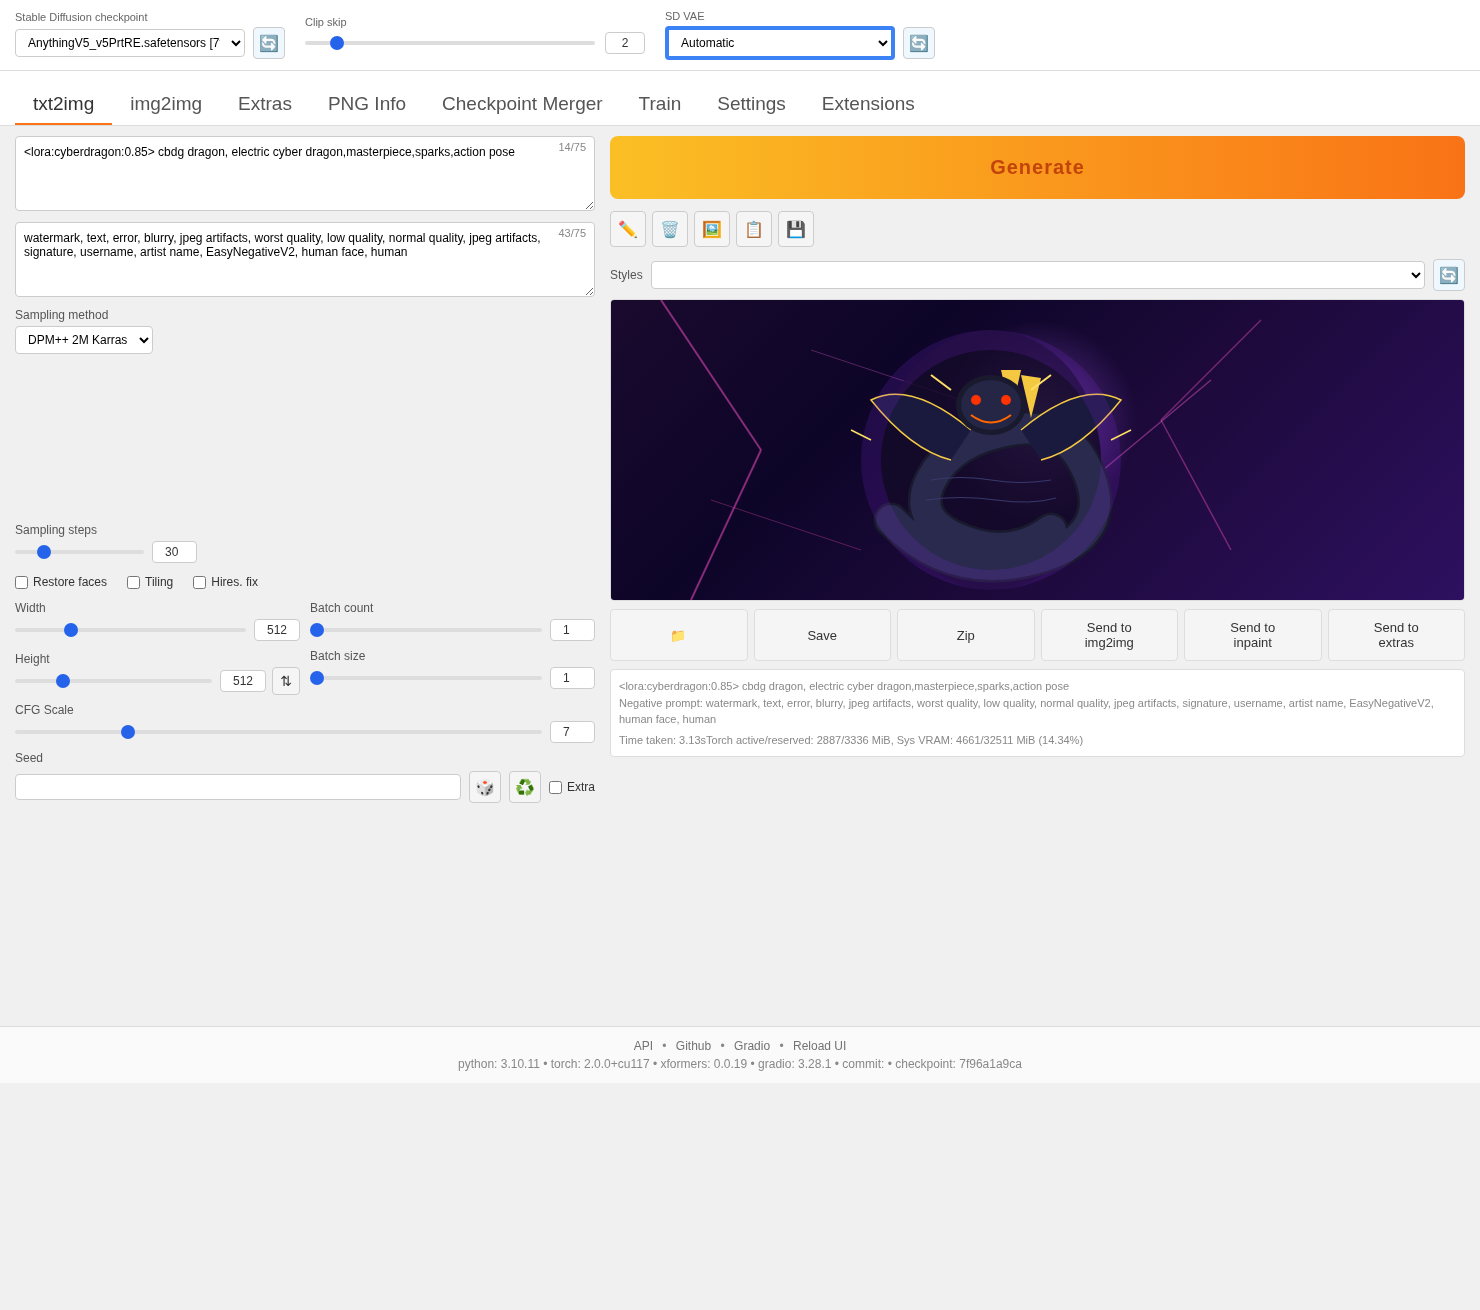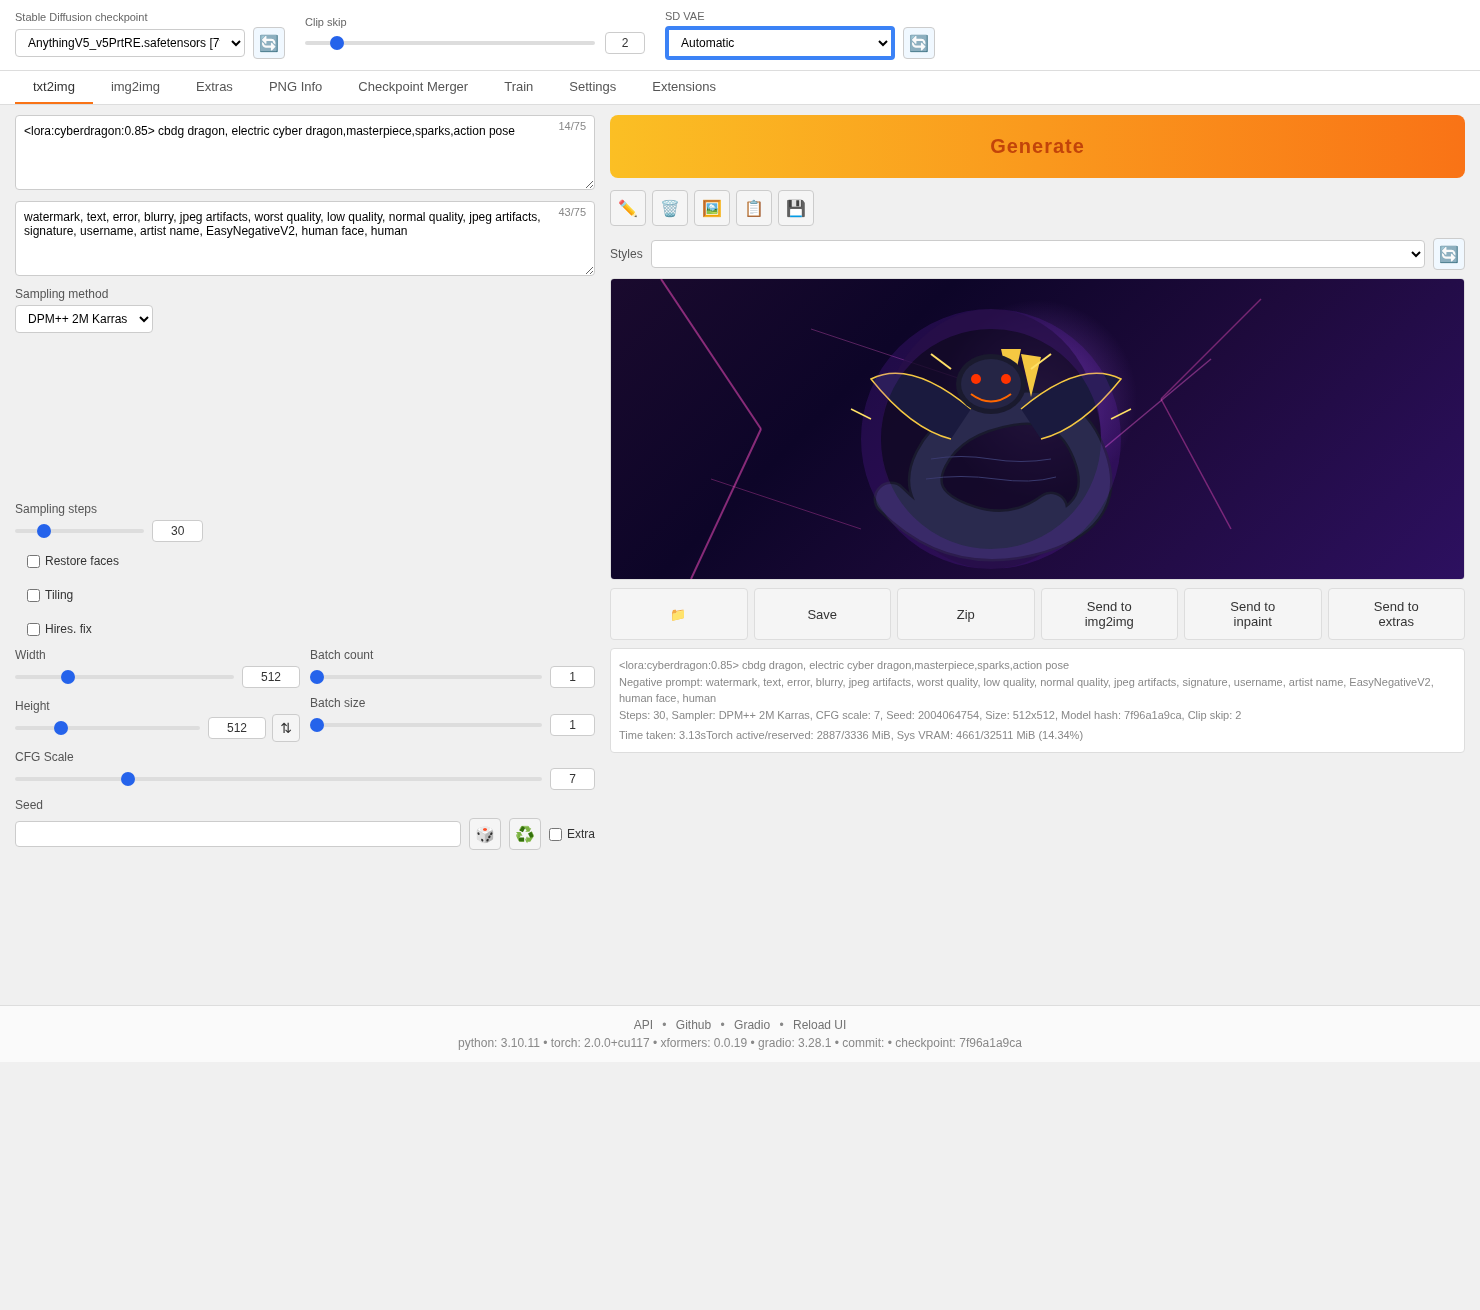--- a/index.html
+++ b/index.html
@@ -11,42 +11,42 @@
     .top-bar-row { display: flex; align-items: center; gap: 8px; }
     .checkpoint-select { width: 230px; padding: 5px 8px; border: 1px solid #ccc; border-radius: 4px; background: #fff; font-size: 12px; }
     .icon-btn { width: 32px; height: 32px; border: 1px solid #ccc; border-radius: 4px; background: #f0f8ff; display: flex; align-items: center; justify-content: center; cursor: pointer; font-size: 16px; }
     .clip-skip-section { display: flex; flex-direction: column; gap: 4px; min-width: 340px; }
     .clip-skip-row { display: flex; align-items: center; gap: 10px; }
     .clip-skip-label { font-size: 11px; color: #666; }
     .clip-skip-value { border: 1px solid #ccc; border-radius: 4px; padding: 3px 8px; font-size: 12px; min-width: 40px; text-align: center; background: #fff; }
     .sdvae-select { width: 230px; padding: 5px 8px; border: 4px solid #3b82f6; border-radius: 4px; background: #fff; font-size: 12px; }
 
     .tabs { background: #fff; border-bottom: 1px solid #ddd; display: flex; padding: 0 15px; }
-    .tab { padding: 8px 18px; cursor: pointer; font-size: 13px; color: #555; border-bottom: 2px solid transparent; }
+    .tab { padding: 8px 18px; cursor: pointer; font-size: 19px; color: #555; border-bottom: 2px solid transparent; margin-top: 14px; }
     .tab.active { color: #333; border-bottom: 2px solid #f97316; font-weight: 500; }
 
     .main-content { display: flex; gap: 0; padding: 10px 15px; min-height: 900px; }
     .left-panel { flex: 0 0 580px; display: flex; flex-direction: column; gap: 8px; }
     .right-panel { flex: 1; display: flex; flex-direction: column; gap: 8px; margin-left: 15px; }
 
     .prompt-area { position: relative; }
     .prompt-textarea { width: 100%; height: 75px; padding: 8px; border: 1px solid #ccc; border-radius: 4px; font-size: 12px; resize: vertical; font-family: sans-serif; }
     .prompt-count { position: absolute; top: 4px; right: 6px; font-size: 11px; color: #888; background: #fff; padding: 1px 3px; }
 
     .sampling-row { display: flex; gap: 15px; align-items: flex-start; flex-direction: column; }
     .sampling-method-section { flex: 0 0 200px; }
     .sampling-steps-section { flex: 1; }
     .section-label { font-size: 12px; color: #555; margin-bottom: 4px; }
     .method-select { width: 100%; padding: 5px 8px; border: 1px solid #ccc; border-radius: 4px; background: #fff; font-size: 12px; }
 
     .slider-row { display: flex; align-items: center; gap: 8px; }
     .slider { flex: 1; height: 4px; accent-color: #2563eb; }
-    .slider-value { border: 1px solid #ccc; border-radius: 4px; padding: 3px 18px; font-size: 12px; min-width: 45px; text-align: center; background: #fff; }
-
-    .checkboxes-row { display: flex; gap: 20px; align-items: flex-start; margin: 4px 12px; flex-direction: column; }
+    .slider-value { border: 1px solid #ccc; border-radius: 4px; padding: 3px 12px; font-size: 12px; min-width: 45px; text-align: left; background: #fff; }
+
+    .checkboxes-row { display: flex; gap: 20px; align-items: flex-end; margin: 4px 0; }
     .checkbox-item { display: flex; align-items: center; gap: 5px; font-size: 12px; cursor: pointer; }
 
     .swap-btn { width: 28px; height: 28px; border: 1px solid #ccc; border-radius: 4px; background: #f5f5f5; cursor: pointer; display: flex; align-items: center; justify-content: center; font-size: 14px; margin-top: 18px; }
 
     .cfg-section { }
     .seed-row { display: flex; align-items: center; gap: 8px; margin-top: 6px; }
     .seed-input { flex: 1; padding: 5px 8px; border: 1px solid #ccc; border-radius: 4px; font-size: 12px; }
     .seed-icon-btn { width: 32px; height: 32px; border: 1px solid #ccc; border-radius: 4px; background: #f5f5f5; cursor: pointer; display: flex; align-items: center; justify-content: center; font-size: 16px; }
     .extra-check { display: flex; align-items: center; gap: 5px; font-size: 12px; }
 
@@ -338,21 +338,20 @@
       <button class="action-btn">Save</button>
       <button class="action-btn">Zip</button>
       <button class="action-btn">Send to<br>img2img</button>
       <button class="action-btn">Send to<br>inpaint</button>
       <button class="action-btn">Send to<br>extras</button>
     </div>
 
     <div class="info-text">
       <div>&lt;lora:cyberdragon:0.85&gt; cbdg dragon, electric cyber dragon,masterpiece,sparks,action pose</div>
       <div>Negative prompt: watermark, text, error, blurry, jpeg artifacts, worst quality, low quality, normal quality, jpeg artifacts, signature, username, artist name, EasyNegativeV2, human face, human</div>
-      <div>Steps: 30, Sampler: DPM++ 2M Karras, CFG scale: 7, Seed: 2004064754, Size: 512x512, Model hash: 7f96a1a9ca, Clip skip: 2</div>
       <div style="margin-top:4px;">Time taken: 3.13sTorch active/reserved: 2887/3336 MiB, Sys VRAM: 4661/32511 MiB (14.34%)</div>
     </div>
 
   </div>
 </div>
 
 <div class="footer">
   <div>
     <a href="#">API</a> •
     <a href="#">Github</a> •

